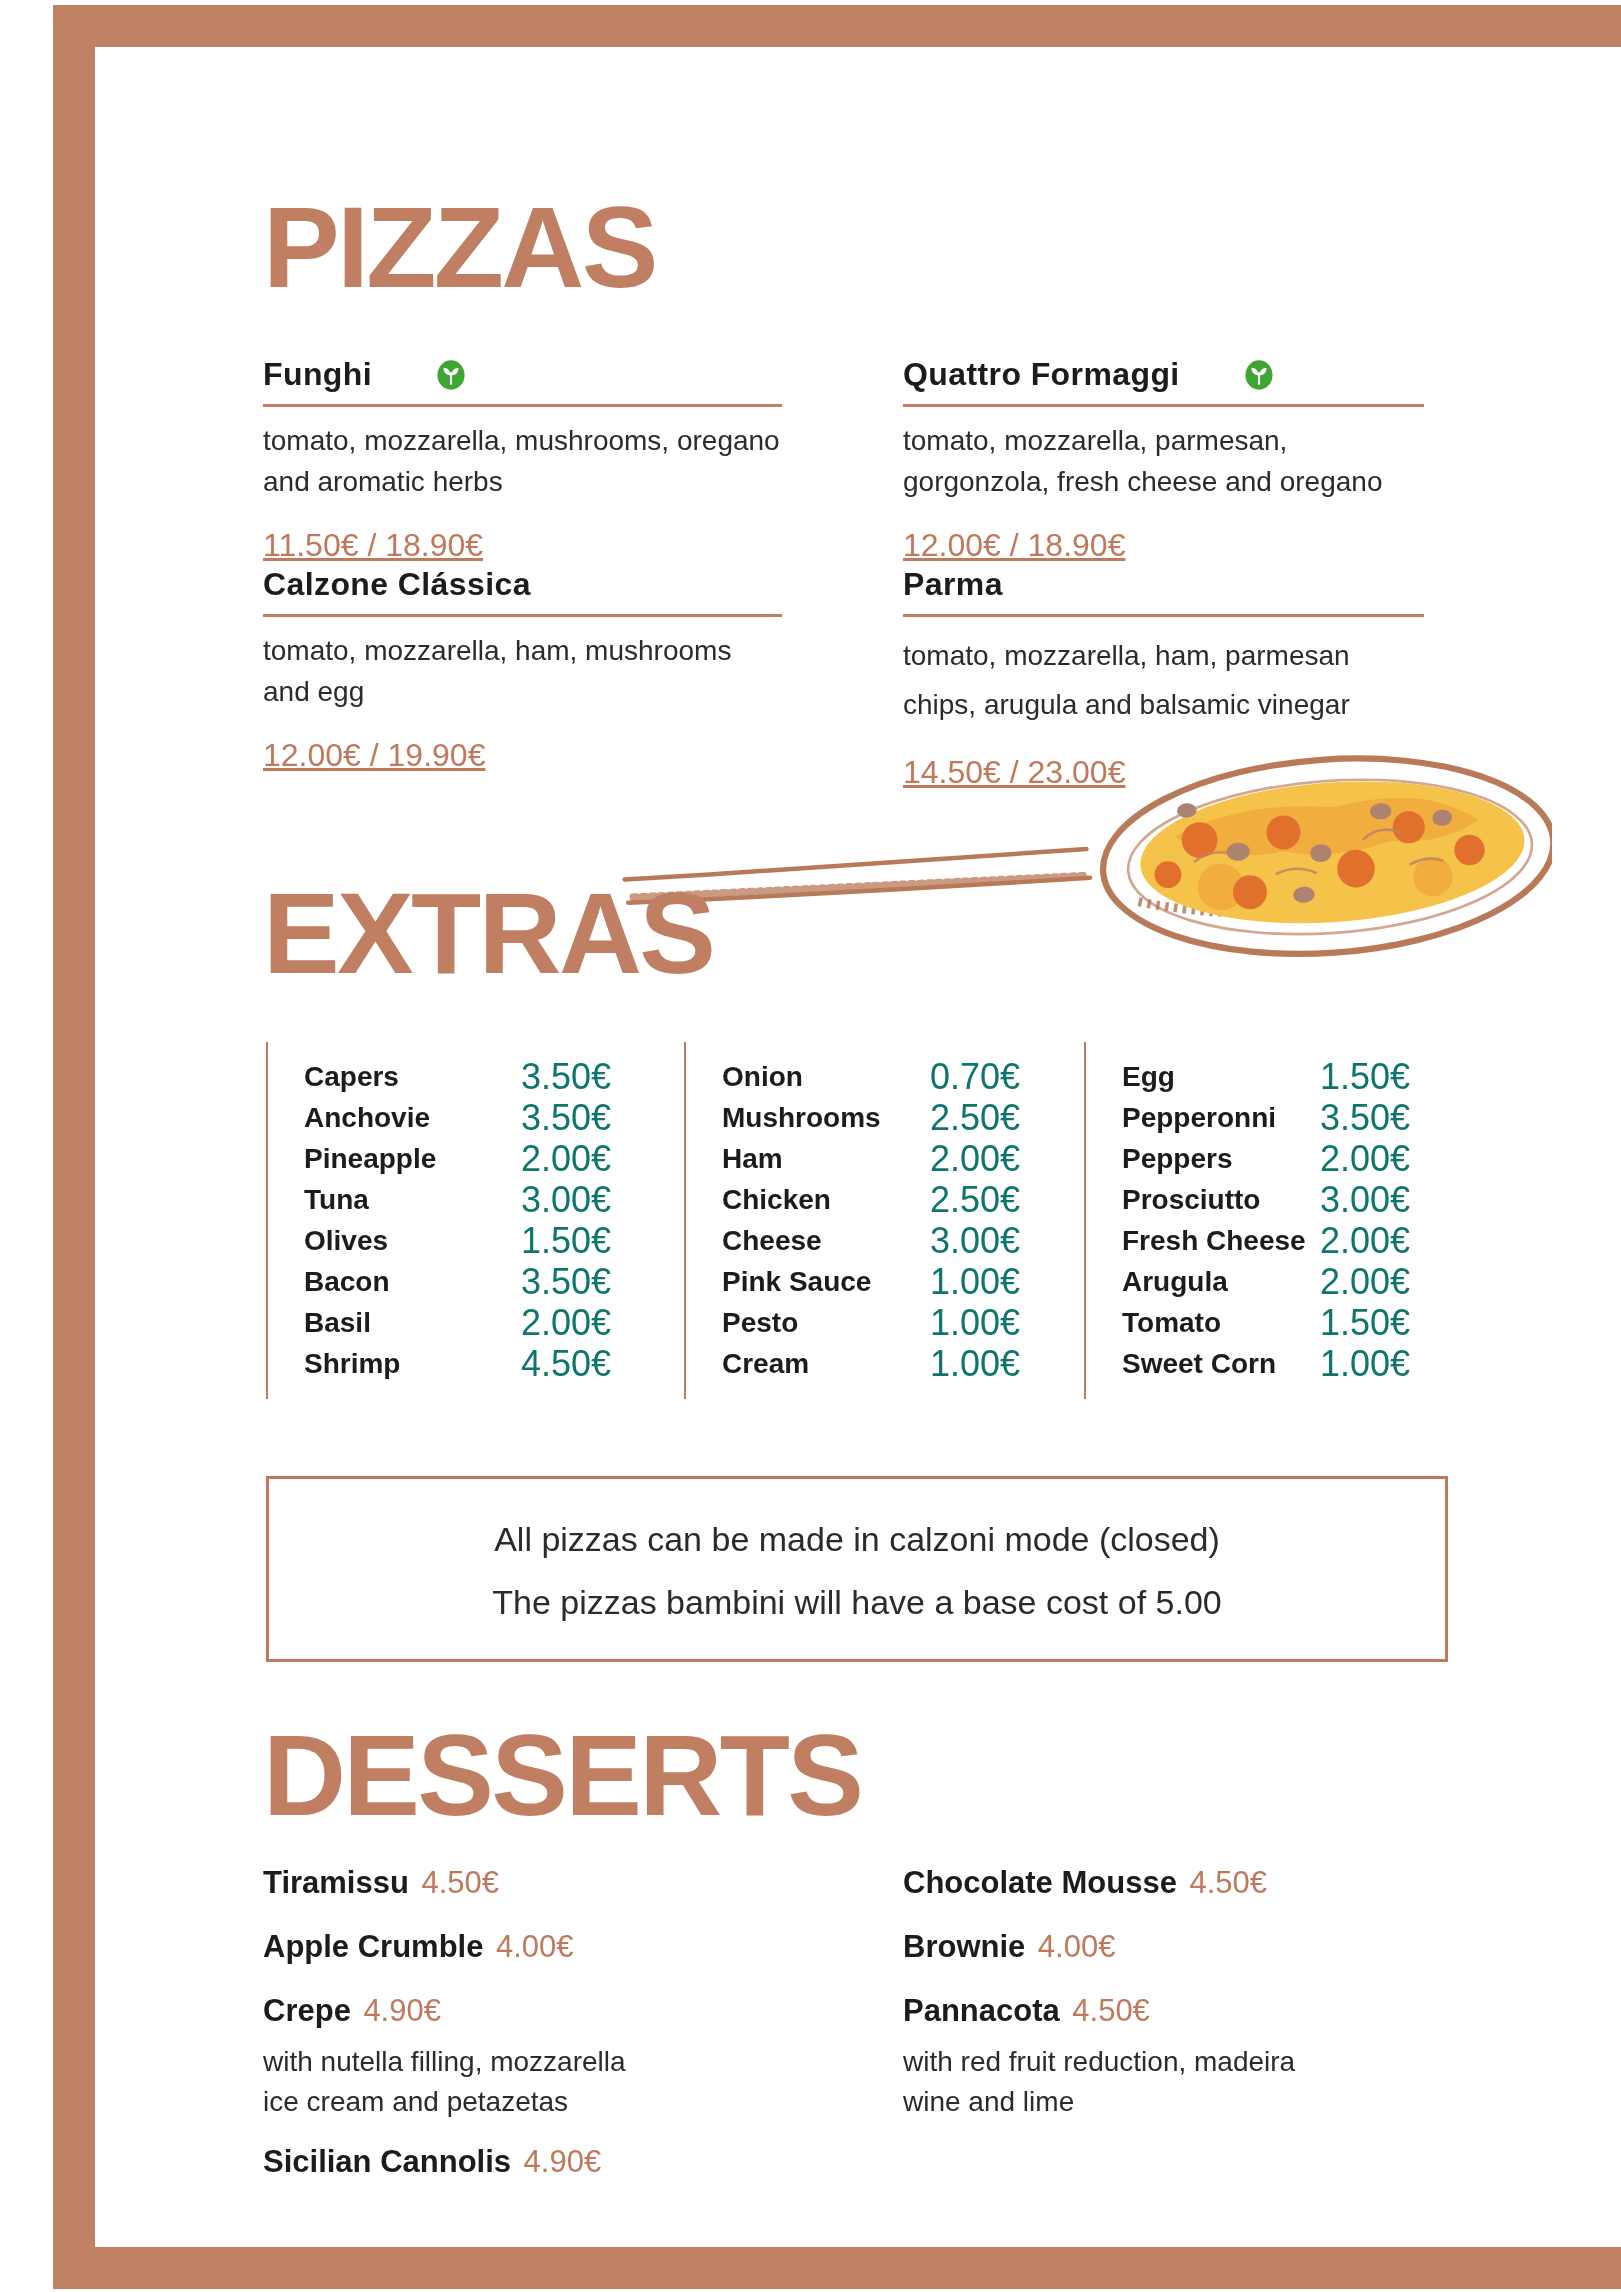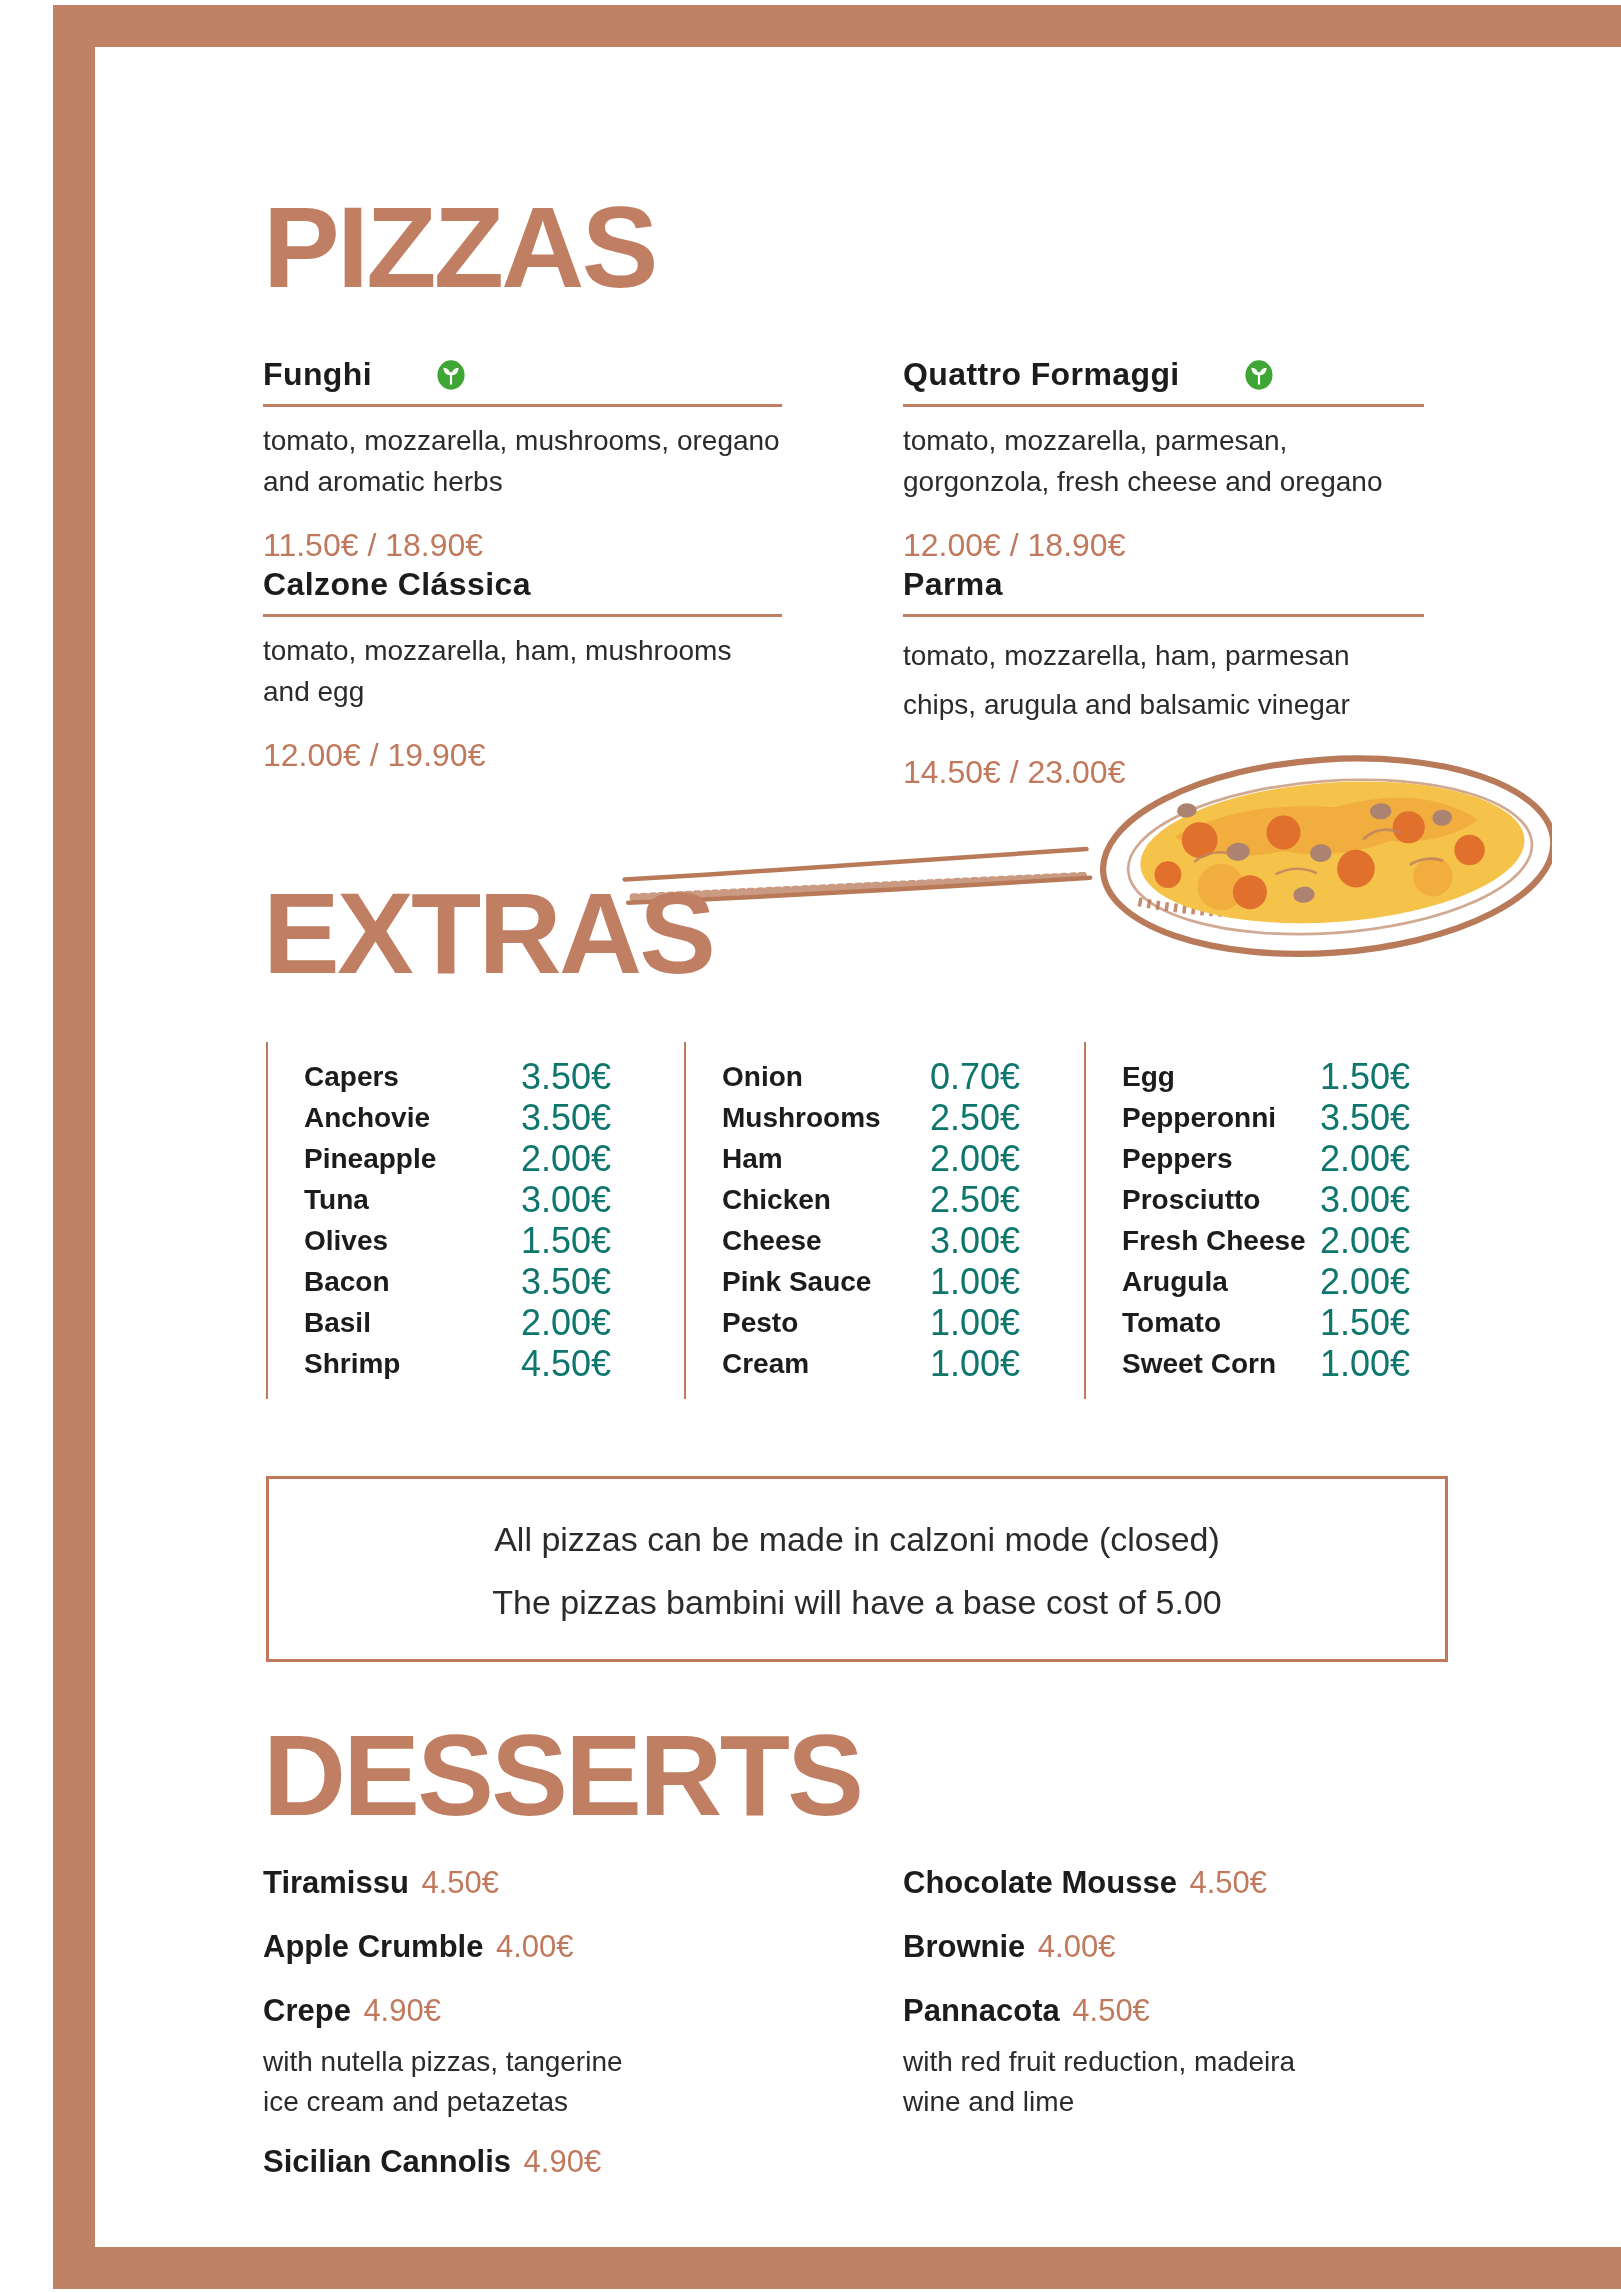--- a/index.html
+++ b/index.html
@@ -19,21 +19,21 @@
   .title-extras{left:215px;top:876px;}
   .title-desserts{left:215px;top:1718px;text-align:center;}
 
   
   .pz{position:absolute;}
   .pz-head{display:flex;align-items:center;border-bottom:3.6px solid #c07f62;padding-bottom:10.7px;}
   .pz-name{margin:0;font-size:32px;font-weight:bold;color:#1c1c1c;letter-spacing:0.4px;}
   .veg{margin-left:63px;display:inline-flex;}
   .veg svg{display:block;}
   .pz-desc{margin:14.3px 0 0 0;font-size:28px;line-height:1.45;color:#2b2b2b;}
-  .pz-price{margin-top:25px;font-size:32px;color:#c0795c;}
+  .pz-price{margin-top:25px;font-size:32px;color:#c0795c;text-decoration:underline;}
 
   
   .extras{position:absolute;left:218px;top:1042px;display:flex;}
   .xcol{box-sizing:border-box;border-left:2.7px solid #c0795c;padding:14.3px 0 14.3px 36px;}
   .xcol.c1{width:418px;padding-right:73px;}
   .xcol.c2{width:400px;padding-right:64px;}
   .xcol.c3{width:373px;padding-right:47px;}
   .xrow{display:flex;justify-content:space-between;align-items:center;height:41px;}
   .xname{font-size:28px;font-weight:bold;color:#1c1c1c;}
   .xprice{font-size:36px;color:#0f766e;}
@@ -279,21 +279,21 @@
       <div class="dline">
         <span class="dname">Apple Crumble</span>
         <span class="dprice">4.00€</span>
       </div>
     </div>
     <div class="ditem has-desc">
       <div class="dline">
         <span class="dname">Crepe</span>
         <span class="dprice">4.90€</span>
       </div>
-      <p class="ddesc" style="max-width:385px;">with nutella pizzas, tangerine ice cream and petazetas</p>
+      <p class="ddesc" style="max-width:385px;">with nutella filling, mozzarella ice cream and petazetas</p>
     </div>
     <div class="ditem">
       <div class="dline">
         <span class="dname">Sicilian Cannolis</span>
         <span class="dprice">4.90€</span>
       </div>
     </div>
   </div>
 
   <div class="dcol right">

